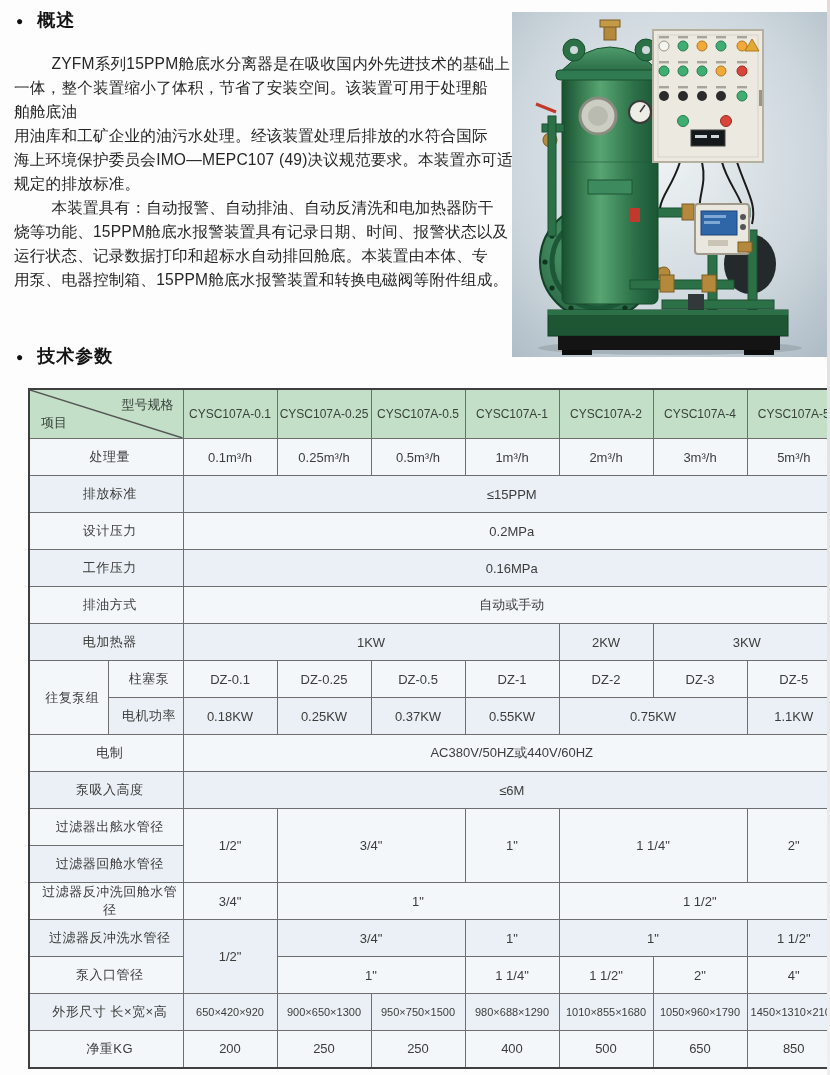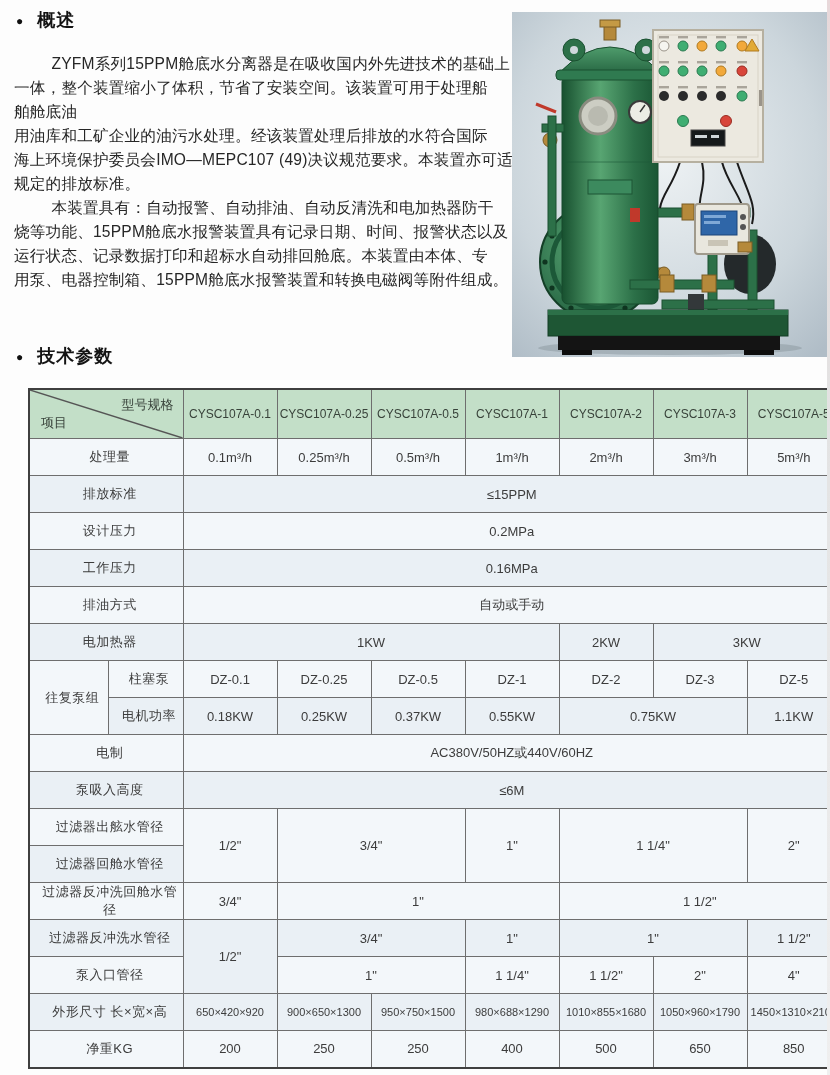--- a/index.html
+++ b/index.html
@@ -243,21 +243,21 @@
               <line x1="0" y1="0" x2="100%" y2="100%" stroke="#555" stroke-width="1.4"></line>
             </svg>
           <span id="corner-top">型号规格</span>
           <span id="corner-bottom">项目</span>
         </th>
         <th>CYSC107A-0.1</th>
         <th>CYSC107A-0.25</th>
         <th>CYSC107A-0.5</th>
         <th>CYSC107A-1</th>
         <th>CYSC107A-2</th>
-        <th>CYSC107A-3</th>
+        <th>CYSC107A-4</th>
         <th>CYSC107A-5</th>
       </tr>
     </thead>
     <tbody>
       <tr>
         <th colspan="2">处理量</th>
         <td>0.1m³/h</td>
         <td>0.25m³/h</td>
         <td>0.5m³/h</td>
         <td>1m³/h</td>

